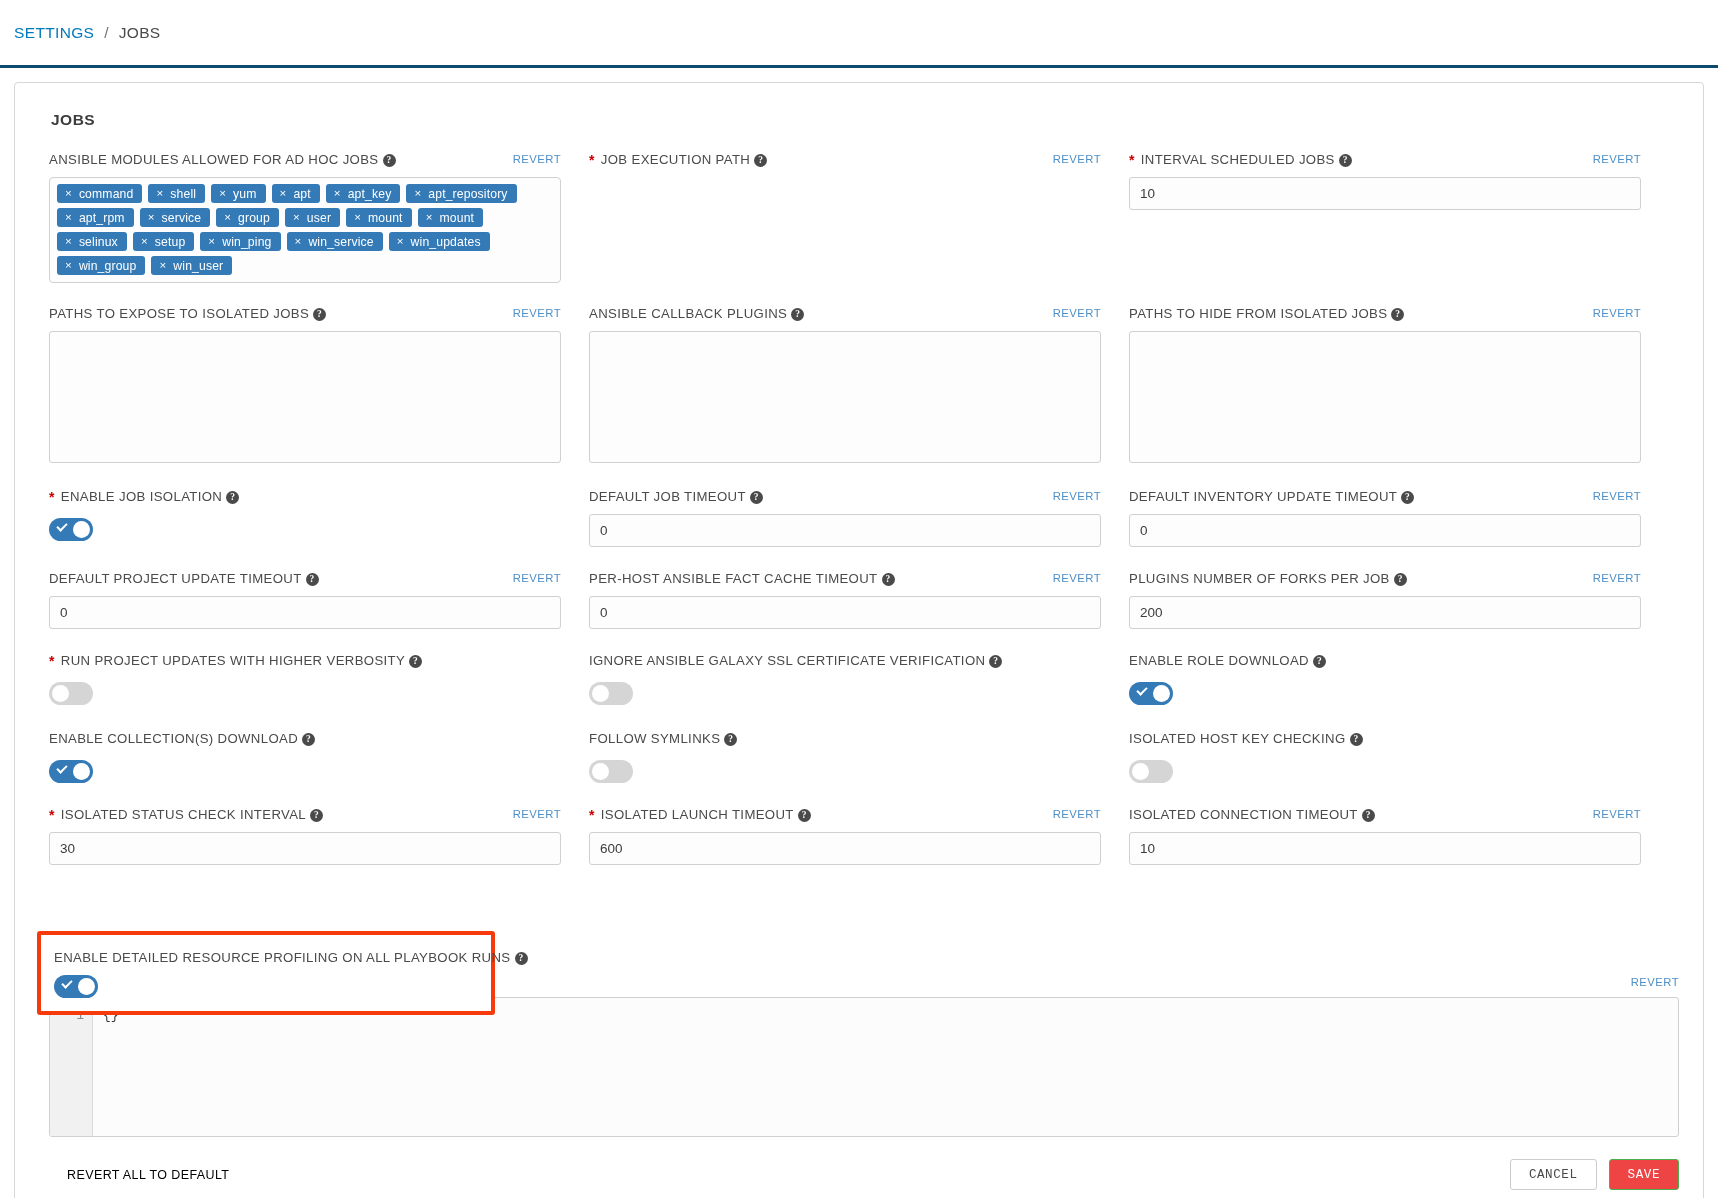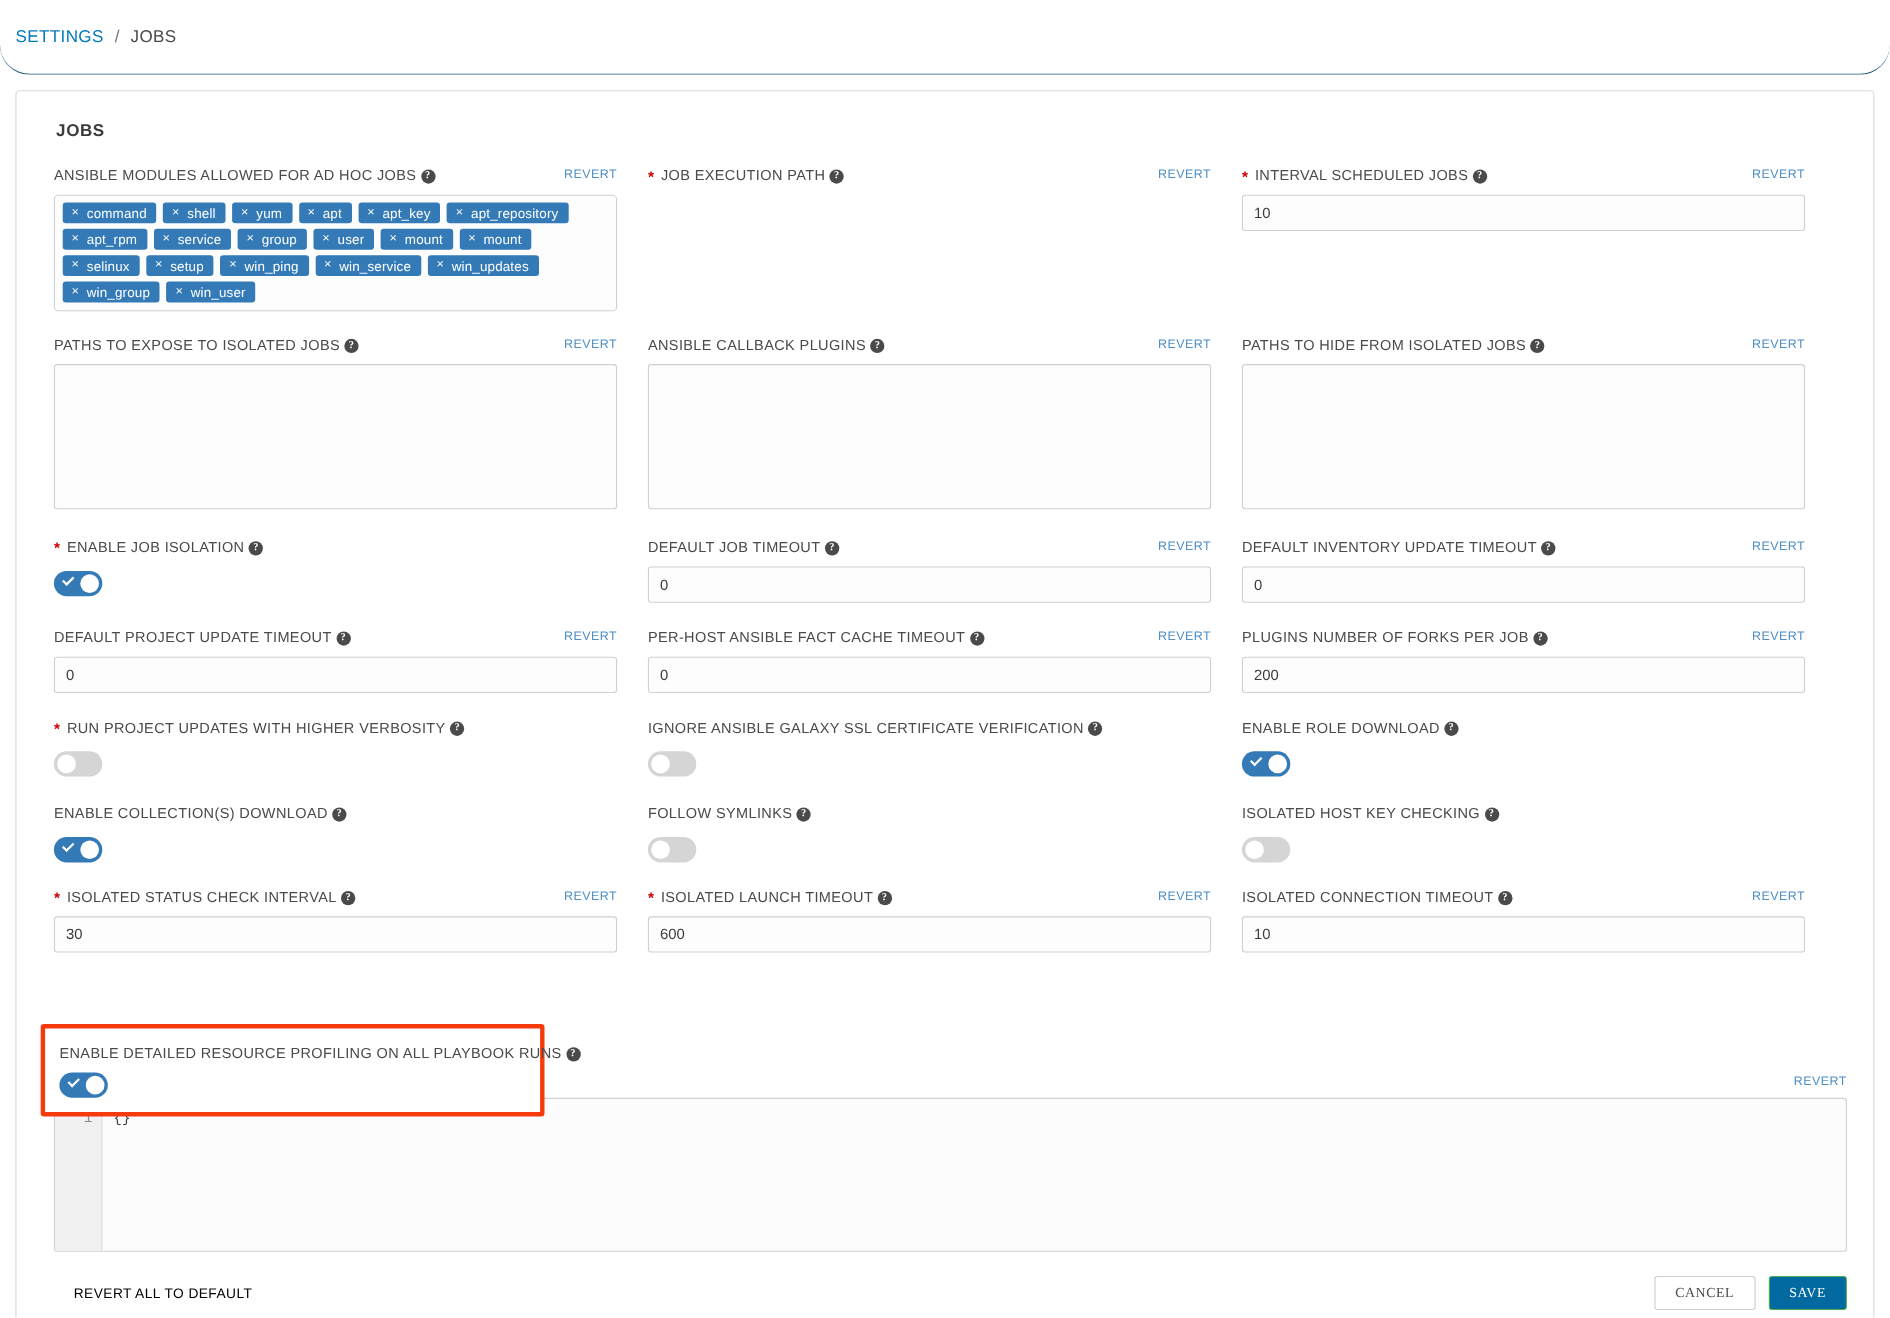--- a/index.html
+++ b/index.html
@@ -10,23 +10,22 @@
     font-family: "Liberation Sans", sans-serif;
     -webkit-font-smoothing: antialiased;
   }
   .page { width: 1718px; height: 1198px; position: relative; background:#fff; overflow:hidden; }
 
   
   .breadcrumb-bar {
     height: 68px;
     display: flex; align-items: center;
     padding: 0 14px;
-    border-bottom: 1px solid #0c4a6e;
+    border-bottom: 3px solid #0c4a6e;
     background: #fff;
-    border-radius: 27px;
   }
   .crumb-link {
     color: #0079bc; font-size: 15.5px; letter-spacing: .35px;
     text-decoration: none; cursor: pointer;
   }
   .crumb-sep { color: #6c757d; font-size: 15.5px; margin: 0 10px; }
   .crumb-current { color: #4a4a4a; font-size: 15.5px; letter-spacing: .35px; }
 
   
   .card-wrap { padding: 14px 14px 0 14px; }
@@ -199,24 +198,24 @@
   }
   .revert-all {
     color: #000000; font-size: 12.5px; letter-spacing: .4px; cursor: pointer;
   }
   .btns { display: flex; gap: 12px; align-items: center; }
   .btn {
     font-size: 12.6px; letter-spacing: .55px;
     border-radius: 3px; cursor: pointer;
     padding: 0 18px; height: 31px;
     display: inline-flex; align-items: center; justify-content: center;
-    font-family: Liberation Serif, serif;
+    font-family: Liberation Mono, monospace;
   }
   .btn-cancel { background: #fff; border: 1px solid #ccc; color: #4a4a4a; }
-  .btn-save   { background: #0369a1; border: 1px solid #4cae4c; color: #fff; }
+  .btn-save   { background: #ef4444; border: 1px solid #4cae4c; color: #fff; }
 </style>
 </head>
 <body>
 
 <div class="page">
 
   <div class="breadcrumb-bar">
     <span class="crumb-link">SETTINGS</span>
     <span class="crumb-sep">/</span>
     <span class="crumb-current">JOBS</span>

